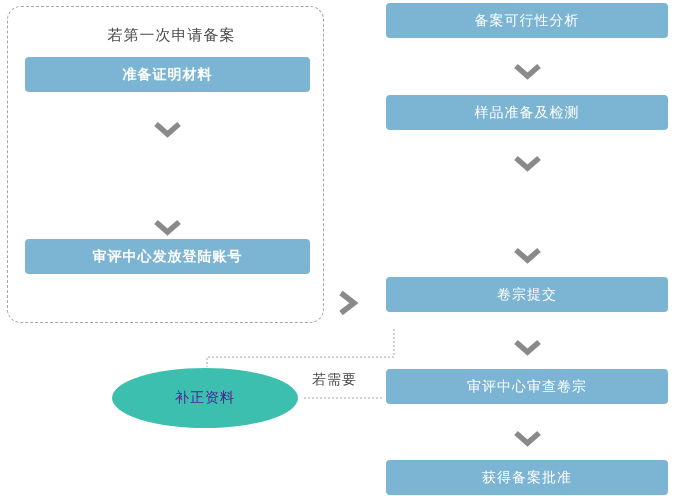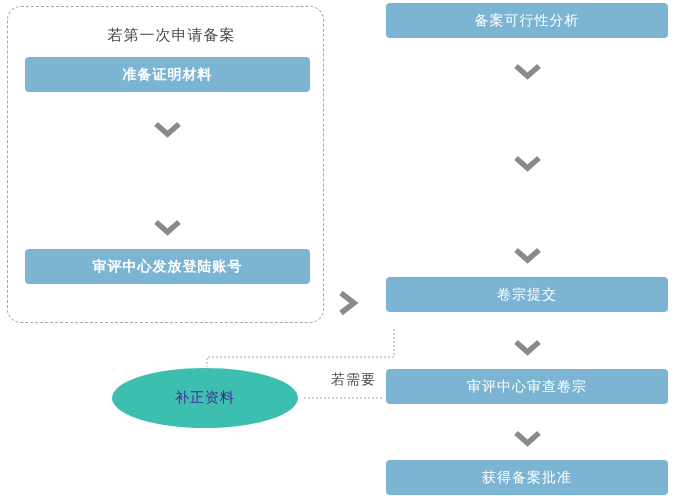--- a/index.html
+++ b/index.html
@@ -32,21 +32,21 @@
   .box.left{left:25px;width:285px;font-weight:bold;}
   .box.right{left:386px;width:282px;}
   .chev{position:absolute;line-height:0;}
   .chev polyline{fill:none;stroke:var(--chevron-gray);stroke-width:5.5;}
   .ellipse{
     position:absolute;left:112px;top:368px;width:186px;height:60px;border-radius:50%;
     background:var(--ellipse-teal);color:#4c1d95;font-size:14px;letter-spacing:1px;
     display:flex;align-items:center;justify-content:center;
   }
   .cond-label{
-    position:absolute;left:312px;top:371px;width:64px;text-align:right;
+    position:absolute;left:312px;top:371px;width:64px;text-align:left;
     font-size:14px;color:var(--text-dark);letter-spacing:1px;
   }
   #connector-svg{position:absolute;left:0;top:0;pointer-events:none;}
   #connector-svg path{fill:none;stroke:var(--dash-gray);stroke-width:1;stroke-dasharray:2 2;}
 </style>
 </head>
 <body>
 
 <div id="canvas">
 
@@ -65,37 +65,40 @@
   <div class="chev" style="left:152px;top:121px">
     <svg width="31" height="18" viewBox="0 0 31 18">
         <polyline points="4,3 15.5,13 27,3"></polyline>
       </svg>
   </div>
   <div class="chev" style="left:152px;top:219px">
     <svg width="31" height="18" viewBox="0 0 31 18">
         <polyline points="4,3 15.5,13 27,3"></polyline>
       </svg>
   </div>
-  <div class="box left" style="top:249px">
+  <div class="box left" style="top:239px">
     <span>审评中心发放登陆账号</span>
   </div>
 
   <div class="chev" style="left:337px;top:290px">
     <svg width="25" height="26" viewBox="0 0 25 26">
         <polyline points="4,3 17,13 4,23"></polyline>
       </svg>
   </div>
 
   <div class="box right" style="top:3px">
     <span>备案可行性分析</span>
   </div>
   <div class="chev" style="left:512px;top:63px">
     <svg width="31" height="18" viewBox="0 0 31 18">
         <polyline points="4,3 15.5,13 27,3"></polyline>
       </svg>
+  </div>
+  <div class="box right" style="top:95px">
+    <span>样品准备及检测</span>
   </div>
   <div class="chev" style="left:512px;top:155px">
     <svg width="31" height="18" viewBox="0 0 31 18">
         <polyline points="4,3 15.5,13 27,3"></polyline>
       </svg>
   </div>
   <div class="chev" style="left:512px;top:247px">
     <svg width="31" height="18" viewBox="0 0 31 18">
         <polyline points="4,3 15.5,13 27,3"></polyline>
       </svg>

